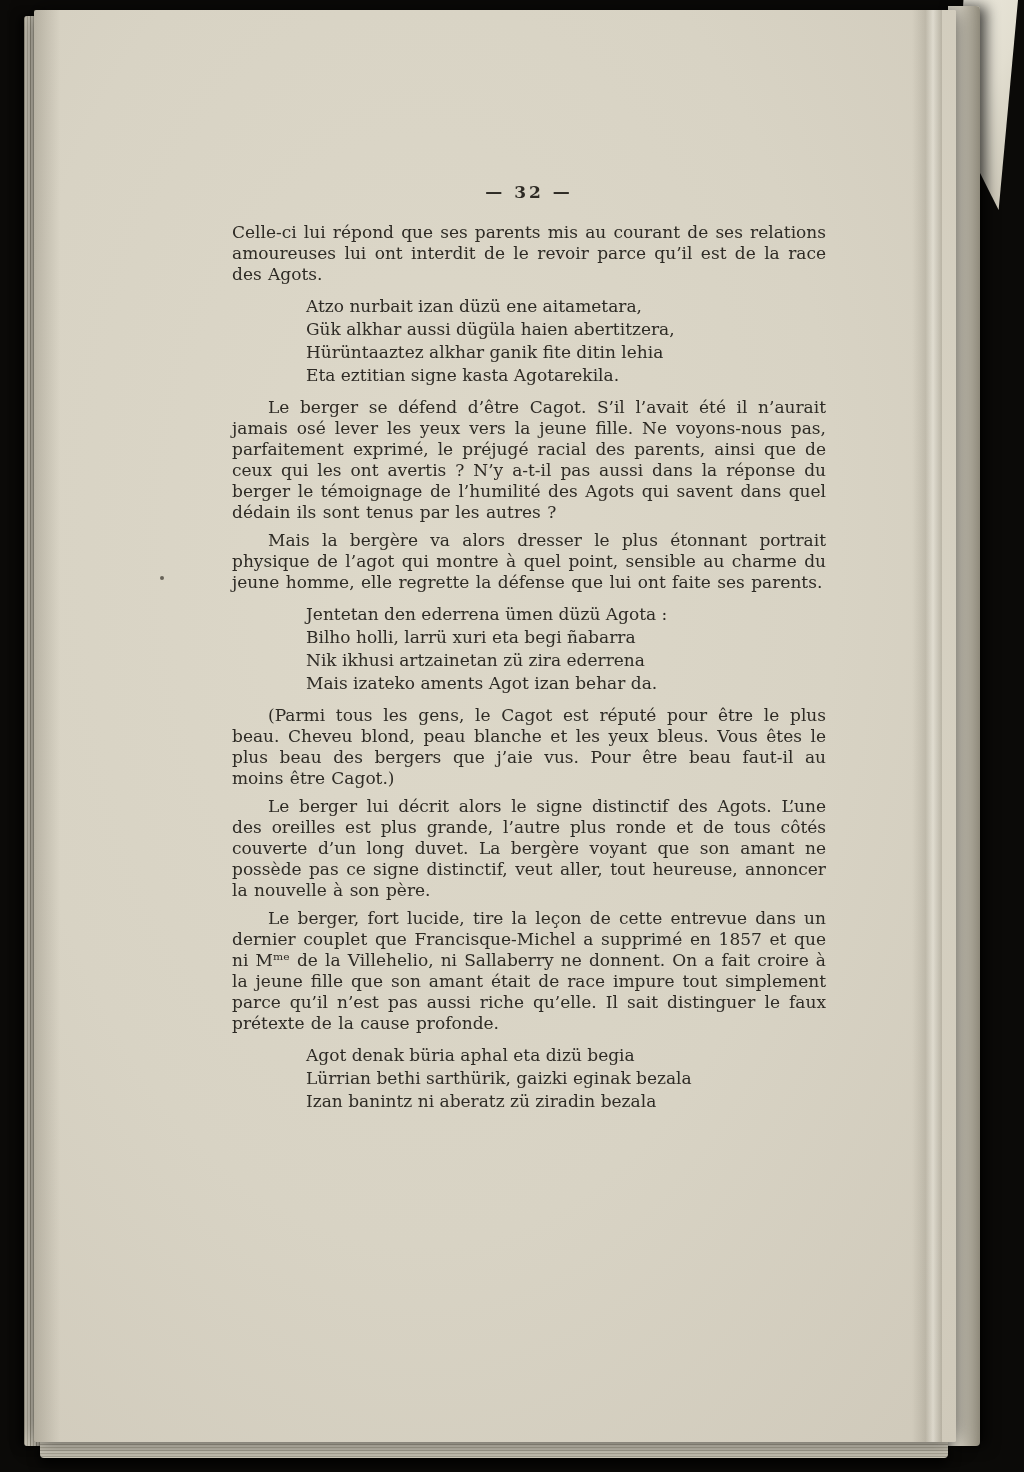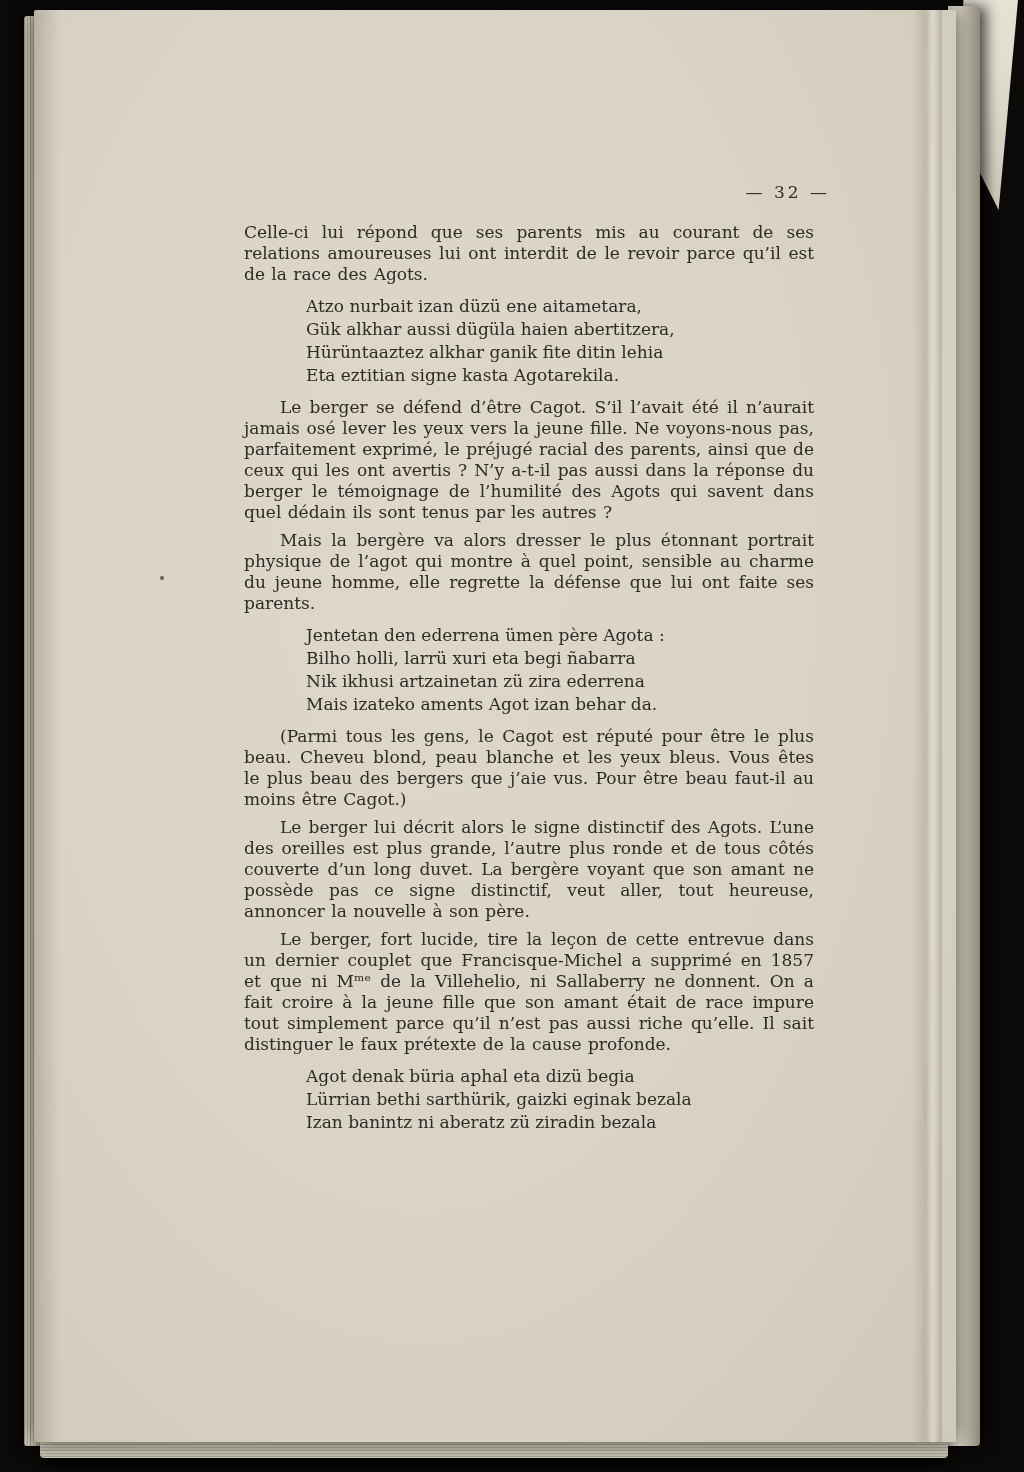--- a/index.html
+++ b/index.html
@@ -106,31 +106,31 @@
 
   .content {
     position: absolute;
     left: 194px;
     top: 172px;
     width: 602px;
     color: #2e2b25;
   }
 
   .page-number {
-    text-align: right;
+    text-align: center;
     font-size: 17px;
-    font-weight: 400;
+    font-weight: 700;
     letter-spacing: 3px;
     margin-bottom: 20px;
   }
 
   .text-body { font-size: 17px; line-height: 21px; }
 
   .para {
-    margin: 7px 16px;
+    margin: 7px 4px;
     text-align: justify;
     word-spacing: 1px;
   }
   .para.indent { text-indent: 36px; }
 
   .verse {
     margin: 10px 0;
     padding-left: 78px;
   }
   .verse-line {
@@ -168,21 +168,21 @@
         <p class="para">Celle-ci lui répond que ses parents mis au courant de ses relations amoureuses lui ont interdit de le revoir parce qu’il est de la race des Agots.</p>
         <div class="verse">
           <div class="verse-line">Atzo nurbait izan düzü ene aitametara,</div>
           <div class="verse-line">Gük alkhar aussi dügüla haien abertitzera,</div>
           <div class="verse-line">Hürüntaaztez alkhar ganik fite ditin lehia</div>
           <div class="verse-line">Eta eztitian signe kasta Agotarekila.</div>
         </div>
         <p class="para indent">Le berger se défend d’être Cagot. S’il l’avait été il n’aurait jamais osé lever les yeux vers la jeune fille. Ne voyons-nous pas, parfaitement exprimé, le préjugé racial des parents, ainsi que de ceux qui les ont avertis ? N’y a-t-il pas aussi dans la réponse du berger le témoignage de l’humilité des Agots qui savent dans quel dédain ils sont tenus par les autres ?</p>
         <p class="para indent">Mais la bergère va alors dresser le plus étonnant portrait physique de l’agot qui montre à quel point, sensible au charme du jeune homme, elle regrette la défense que lui ont faite ses parents.</p>
         <div class="verse">
-          <div class="verse-line">Jentetan den ederrena ümen père Agota :</div>
+          <div class="verse-line">Jentetan den ederrena ümen düzü Agota :</div>
           <div class="verse-line">Bilho holli, larrü xuri eta begi ñabarra</div>
           <div class="verse-line">Nik ikhusi artzainetan zü zira ederrena</div>
           <div class="verse-line">Mais izateko aments Agot izan behar da.</div>
         </div>
         <p class="para indent">(Parmi tous les gens, le Cagot est réputé pour être le plus beau. Cheveu blond, peau blanche et les yeux bleus. Vous êtes le plus beau des bergers que j’aie vus. Pour être beau faut-il au moins être Cagot.)</p>
         <p class="para indent">Le berger lui décrit alors le signe distinctif des Agots. L’une des oreilles est plus grande, l’autre plus ronde et de tous côtés couverte d’un long duvet. La bergère voyant que son amant ne possède pas ce signe distinctif, veut aller, tout heureuse, annoncer la nouvelle à son père.</p>
         <p class="para indent">Le berger, fort lucide, tire la leçon de cette entrevue dans un dernier couplet que Francisque-Michel a supprimé en 1857 et que ni Mᵐᵉ de la Villehelio, ni Sallaberry ne donnent. On a fait croire à la jeune fille que son amant était de race impure tout simplement parce qu’il n’est pas aussi riche qu’elle. Il sait distinguer le faux prétexte de la cause profonde.</p>
         <div class="verse">
           <div class="verse-line">Agot denak büria aphal eta dizü begia</div>
           <div class="verse-line">Lürrian bethi sarthürik, gaizki eginak bezala</div>

